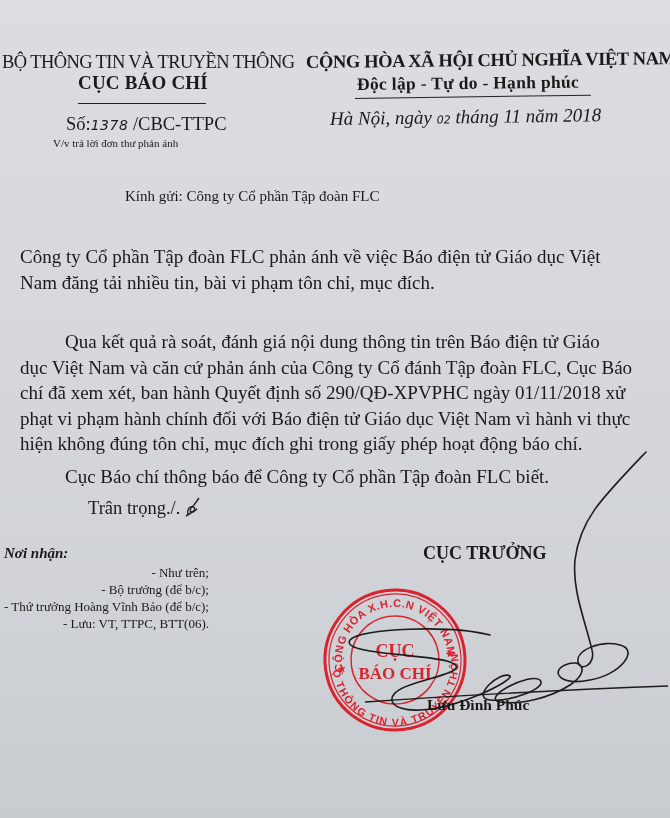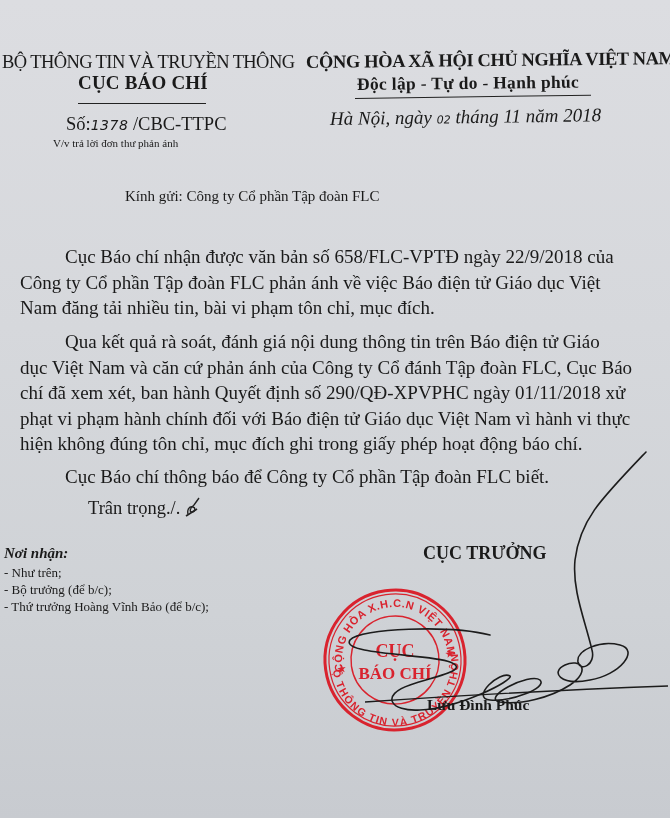--- a/index.html
+++ b/index.html
@@ -45,21 +45,21 @@
     .p2 { top: 329px; }
     .p3 { top: 464px; }
     .indent { padding-left: 45px; }
 
     .closing { left: 68px; top: 496px; font-size: 18.5px; margin-left: 20px; }
     .initial { display: inline-block; width: 16px; height: 22px; vertical-align: -4px; }
 
     
     .recip-title { left: 4px; top: 545px; font-size: 15px; font-style: italic; font-weight: bold; }
     .recip-list { position: absolute; left: 4px; top: 564px; font-size: 13px; line-height: 17px; }
-    .recip-list div { white-space: nowrap; }
+    .recip-list div { white-space: nowrap; text-align: right; }
 
     
     .sig-title { left: 423px; top: 543px; font-size: 18px; font-weight: bold; text-align: center; }
     .signer { left: 427px; top: 696px; font-size: 15.5px; font-weight: bold; }
 
     .stamp-svg { position: absolute; left: 320px; top: 585px; width: 150px; height: 150px; }
     .signature-svg { position: absolute; left: 300px; top: 440px; width: 370px; height: 300px; pointer-events: none; }
 
     
     .bleed { position: absolute; color: #b9bcc2; font-size: 15px; white-space: nowrap; opacity: 0.55; }
@@ -82,21 +82,20 @@
   <div class="abs hdr-right-1">CỘNG HÒA XÃ HỘI CHỦ NGHĨA VIỆT NAM</div>
   <div class="abs hdr-right-2">Độc lập - Tự do - Hạnh phúc</div>
   <div class="rule-right"></div>
   <div class="abs date-line">
     <span>Hà Nội, ngày </span><span class="date-day">02</span><span> tháng 11 năm 2018</span>
   </div>
 
   <div class="abs greeting">Kính gửi: Công ty Cổ phần Tập đoàn FLC</div>
 
   <div class="para p1">
-    <span class="line indent">Cục Báo chí nhận được văn bản số 658/FLC-VPTĐ ngày 22/9/2018 của</span>
     <span class="line">Công ty Cổ phần Tập đoàn FLC phản ánh về việc Báo điện tử Giáo dục Việt</span>
     <span class="line">Nam đăng tải nhiều tin, bài vi phạm tôn chỉ, mục đích.</span>
   </div>
 
   <div class="para p2">
     <span class="line indent">Qua kết quả rà soát, đánh giá nội dung thông tin trên Báo điện tử Giáo</span>
     <span class="line">dục Việt Nam và căn cứ phản ánh của Công ty Cổ đánh Tập đoàn FLC, Cục Báo</span>
     <span class="line">chí đã xem xét, ban hành Quyết định số 290/QĐ-XPVPHC ngày 01/11/2018 xử</span>
     <span class="line">phạt vi phạm hành chính đối với Báo điện tử Giáo dục Việt Nam vì hành vi thực</span>
     <span class="line">hiện không đúng tôn chỉ, mục đích ghi trong giấy phép hoạt động báo chí.</span>
@@ -112,20 +111,21 @@
       <path d="M3 18 C2 14, 4 10, 8 11 C11 12, 10 16, 7 16 C4 16, 5 12, 9 9 L14 2" fill="none" stroke="#222" stroke-width="1.4"></path>
       <path d="M1 20 L12 13" fill="none" stroke="#222" stroke-width="1.6"></path>
     </svg>
   </div>
 
   <div class="abs recip-title">Nơi nhận:</div>
   <div class="recip-list">
     <div>- Như trên;</div>
     <div>- Bộ trưởng (để b/c);</div>
     <div>- Thứ trưởng Hoàng Vĩnh Bảo (để b/c);</div>
+    <div>- Lưu: VT, TTPC, BTT(06).</div>
   </div>
 
   <div class="abs sig-title">CỤC TRƯỞNG</div>
 
   <svg class="stamp-svg" viewBox="0 0 150 150">
     <defs>
       <path id="arcTop" d="M 22 75 A 53 53 0 0 1 128 75"></path>
       <path id="arcBot" d="M 20 78 A 55 55 0 0 0 130 78"></path>
     </defs>
     <g transform="rotate(-8 75 75)">

